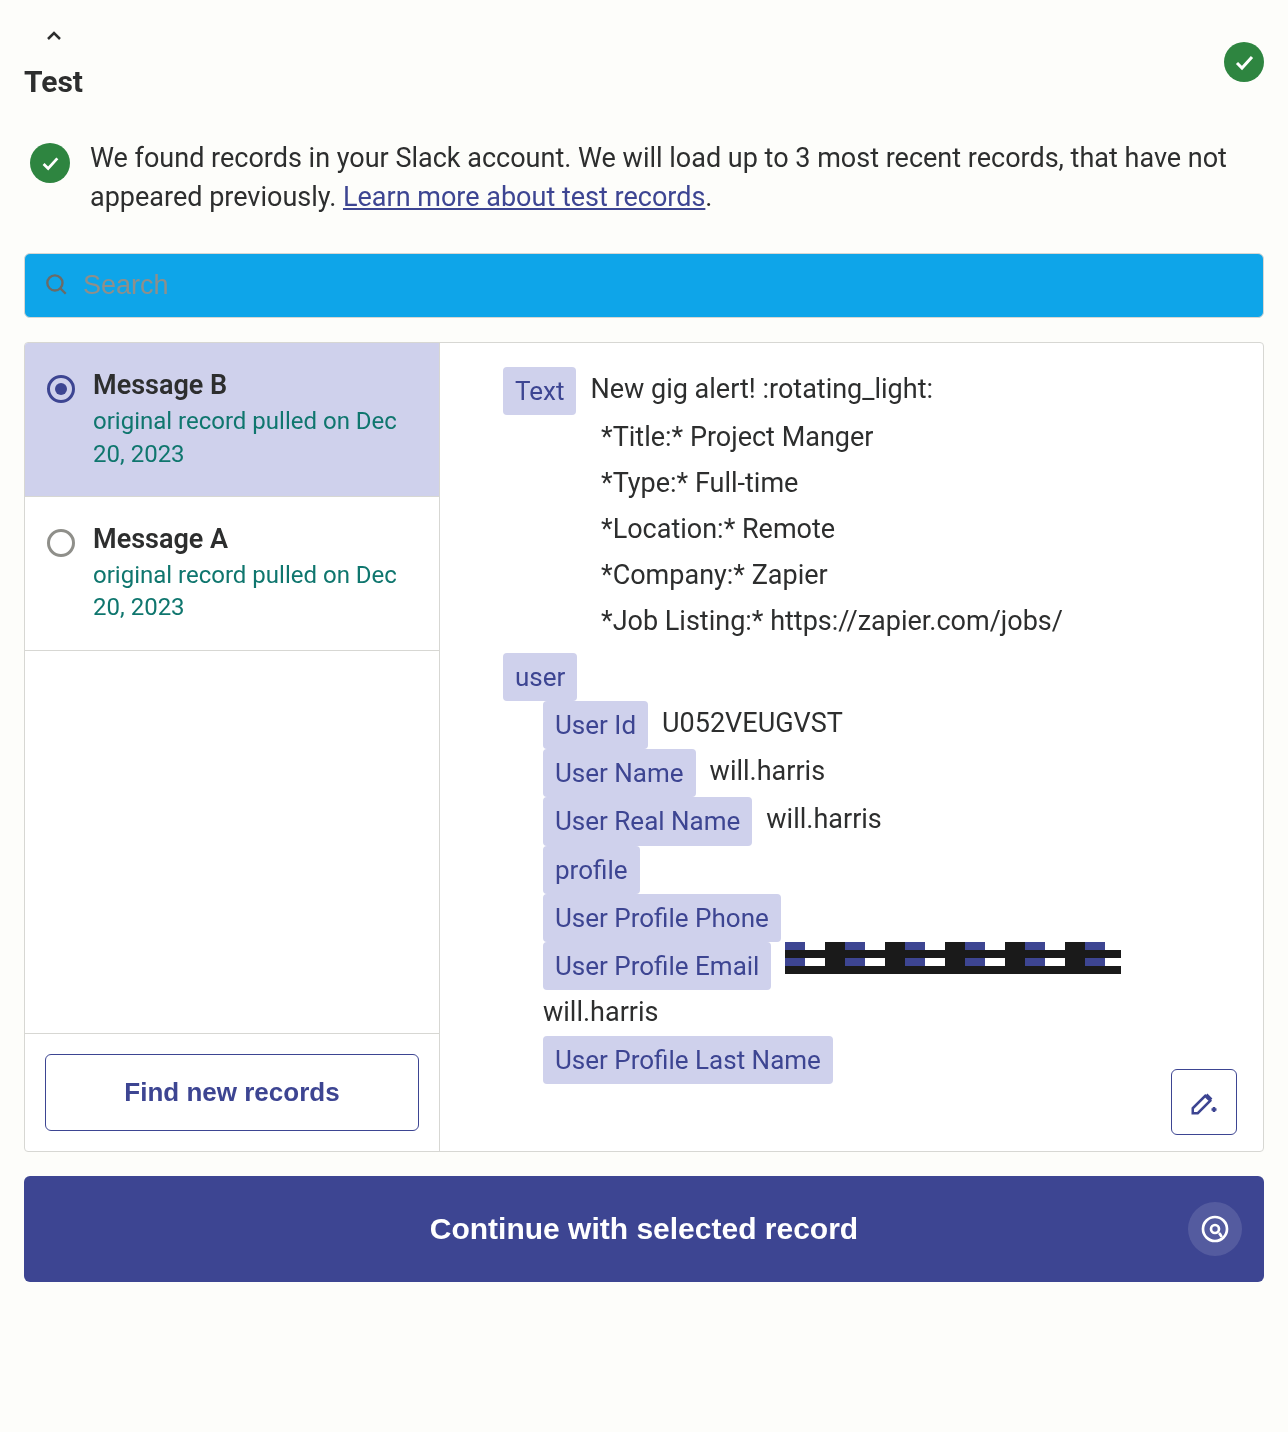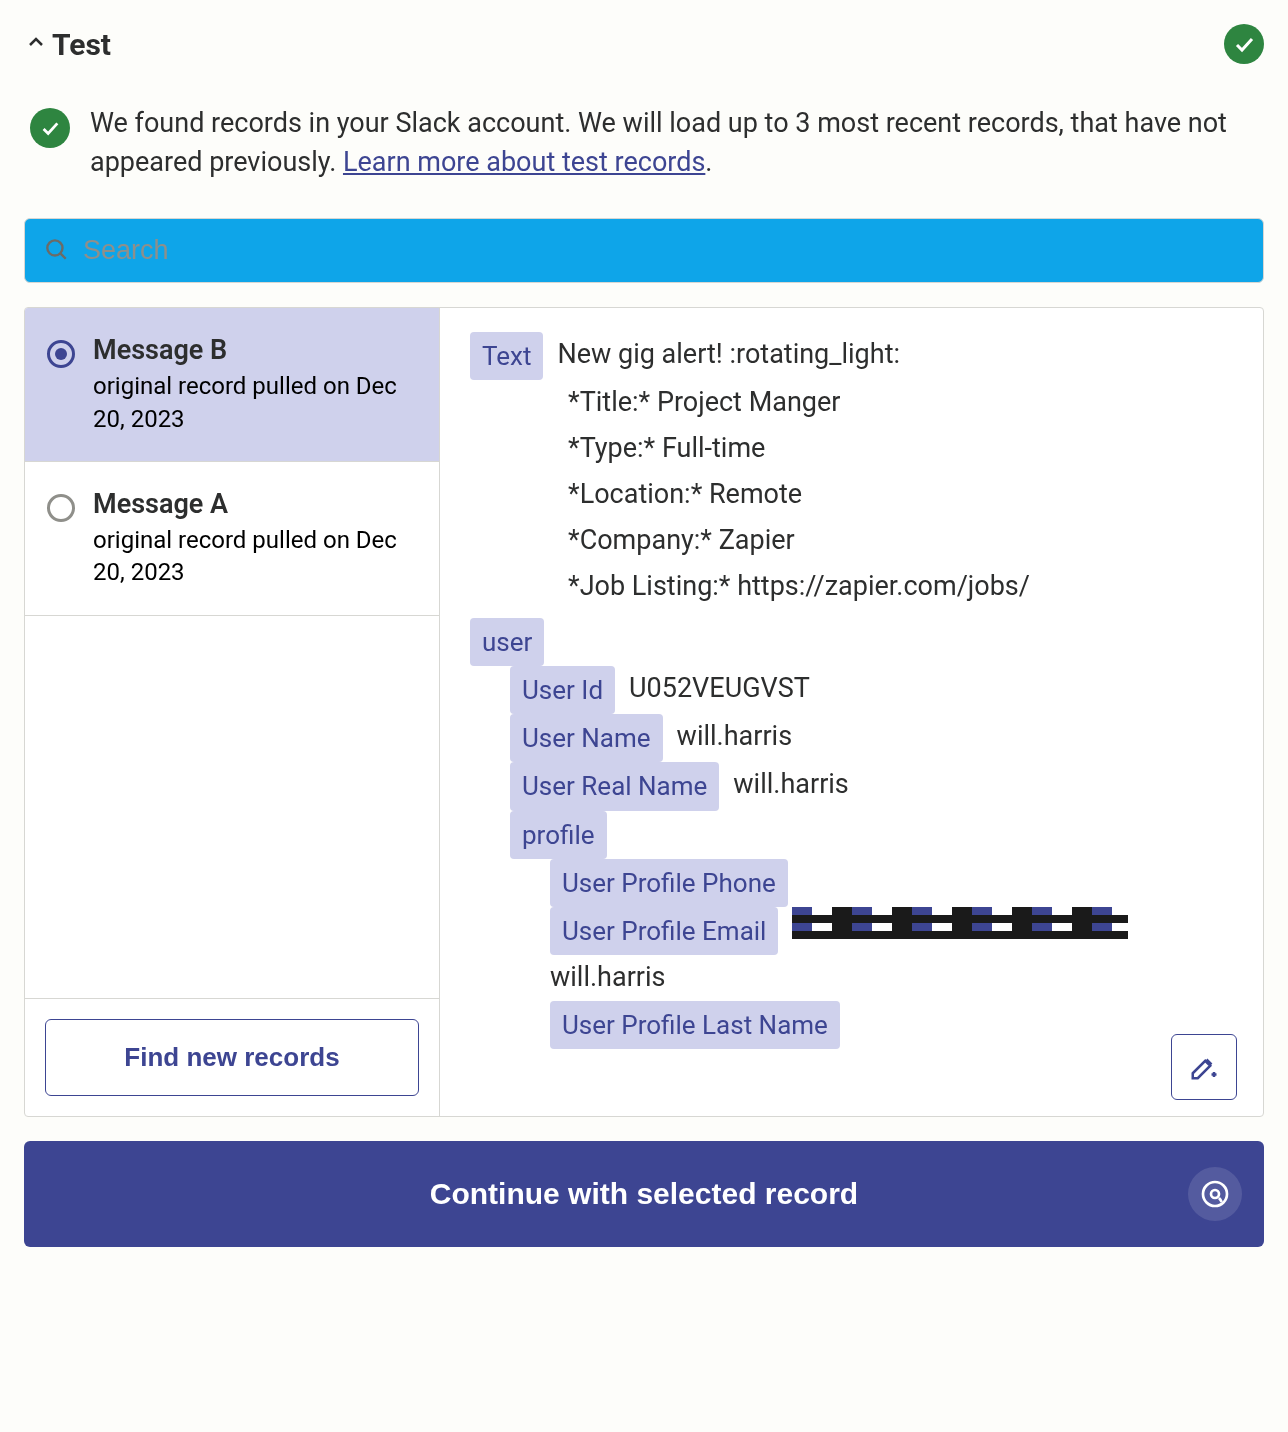--- a/index.html
+++ b/index.html
@@ -12,21 +12,22 @@
     }
     .header {
       display: flex;
       align-items: center;
       justify-content: space-between;
       margin-bottom: 40px;
     }
     .header-left {
       display: flex;
       align-items: center;
-      gap: 4px;
+      gap: 12px;
+      flex-direction: column;
     }
     .chevron-icon svg {
       width: 24px;
       height: 24px;
       stroke: #2d2e2e;
       fill: none;
       stroke-width: 2.5;
     }
     .title {
       font-size: 30px;
@@ -111,20 +112,21 @@
     .search-box input::placeholder {
       color: #8f8f8a;
     }
     .split {
       display: flex;
       border: 1px solid #d7d7d3;
       border-radius: 4px;
       overflow: hidden;
       background: #fff;
       height: 810px;
+      gap: 33px;
     }
     .left-pane {
       width: 415px;
       flex-shrink: 0;
       border-right: 1px solid #d7d7d3;
       display: flex;
       flex-direction: column;
     }
     .record-list {
       flex: 1;
@@ -165,21 +167,21 @@
       background: #3d4592;
     }
     .record-title {
       font-size: 27px;
       font-weight: 600;
       color: #2d2e2e;
       margin-bottom: 4px;
     }
     .record-sub {
       font-size: 24px;
-      color: #000000;
+      color: #0f766e;
       line-height: 1.35;
     }
     .find-footer {
       padding: 20px;
       border-top: 1px solid #d7d7d3;
     }
     .find-btn {
       width: 100%;
       border: 1.5px solid #3d4592;
       background: #fff;
@@ -198,21 +200,21 @@
       font-size: 27px;
       line-height: 1.7;
     }
     .field-row {
       display: flex;
       align-items: flex-start;
       gap: 14px;
       flex-wrap: nowrap;
     }
     .field-row.indent-1 { margin-left: 40px; }
-    .field-row.indent-2 { margin-left: 80px; }
+    .field-row.indent-2 { margin-left: 40px; }
     .tag {
       background: #cfd1ec;
       color: #3d4592;
       padding: 2px 12px;
       border-radius: 4px;
       font-size: 26px;
       display: inline-block;
       white-space: nowrap;
     }
     .val {

